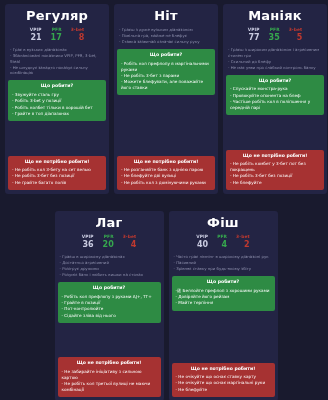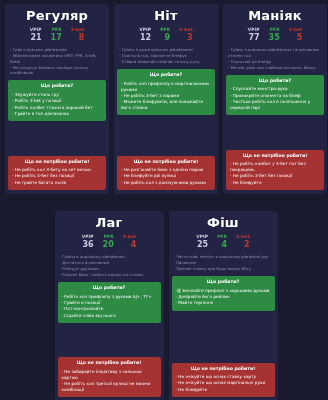--- a/index.html
+++ b/index.html
@@ -157,34 +157,20 @@
         <div class="panel-list">
           <div>- Не робіть кол 3-бету на сет велью</div>
           <div>- Не робіть 3-бет без позиції</div>
           <div>- Не грайте багато полів</div>
         </div>
       </div>
     </div>
 
     <div class="card">
       <div class="card-title">Ніт</div>
-      <div class="stats">
-        <div class="stat stat-vpip">
-          <div class="stat-label">VPIP</div>
-          <div class="stat-value">12</div>
-        </div>
-        <div class="stat stat-pfr">
-          <div class="stat-label">PFR</div>
-          <div class="stat-value">9</div>
-        </div>
-        <div class="stat stat-3bet">
-          <div class="stat-label">3-bet</div>
-          <div class="stat-value">3</div>
-        </div>
-      </div>
       <div class="desc">
         <div>- Граєш з дуже вузьким діапазоном</div>
         <div>- Повільна гра, майже не блефує</div>
         <div>- Ставка зазвичай означає сильну руку</div>
       </div>
       <div class="panel panel-good">
         <div class="panel-title">Що робити?</div>
         <div class="panel-list">
           <div>- Робіть кол префлопу в маргінальними руками</div>
           <div>- Не робіть 3-бет з парами</div>
@@ -285,21 +271,21 @@
           <div>- Не робіть кол третьої вулиці не маючи комбінації</div>
         </div>
       </div>
     </div>
 
     <div class="card">
       <div class="card-title">Фіш</div>
       <div class="stats">
         <div class="stat stat-vpip">
           <div class="stat-label">VPIP</div>
-          <div class="stat-value">25</div>
+          <div class="stat-value">40</div>
         </div>
         <div class="stat stat-pfr">
           <div class="stat-label">PFR</div>
           <div class="stat-value">4</div>
         </div>
         <div class="stat stat-3bet">
           <div class="stat-label">3-bet</div>
           <div class="stat-value">2</div>
         </div>
       </div>

